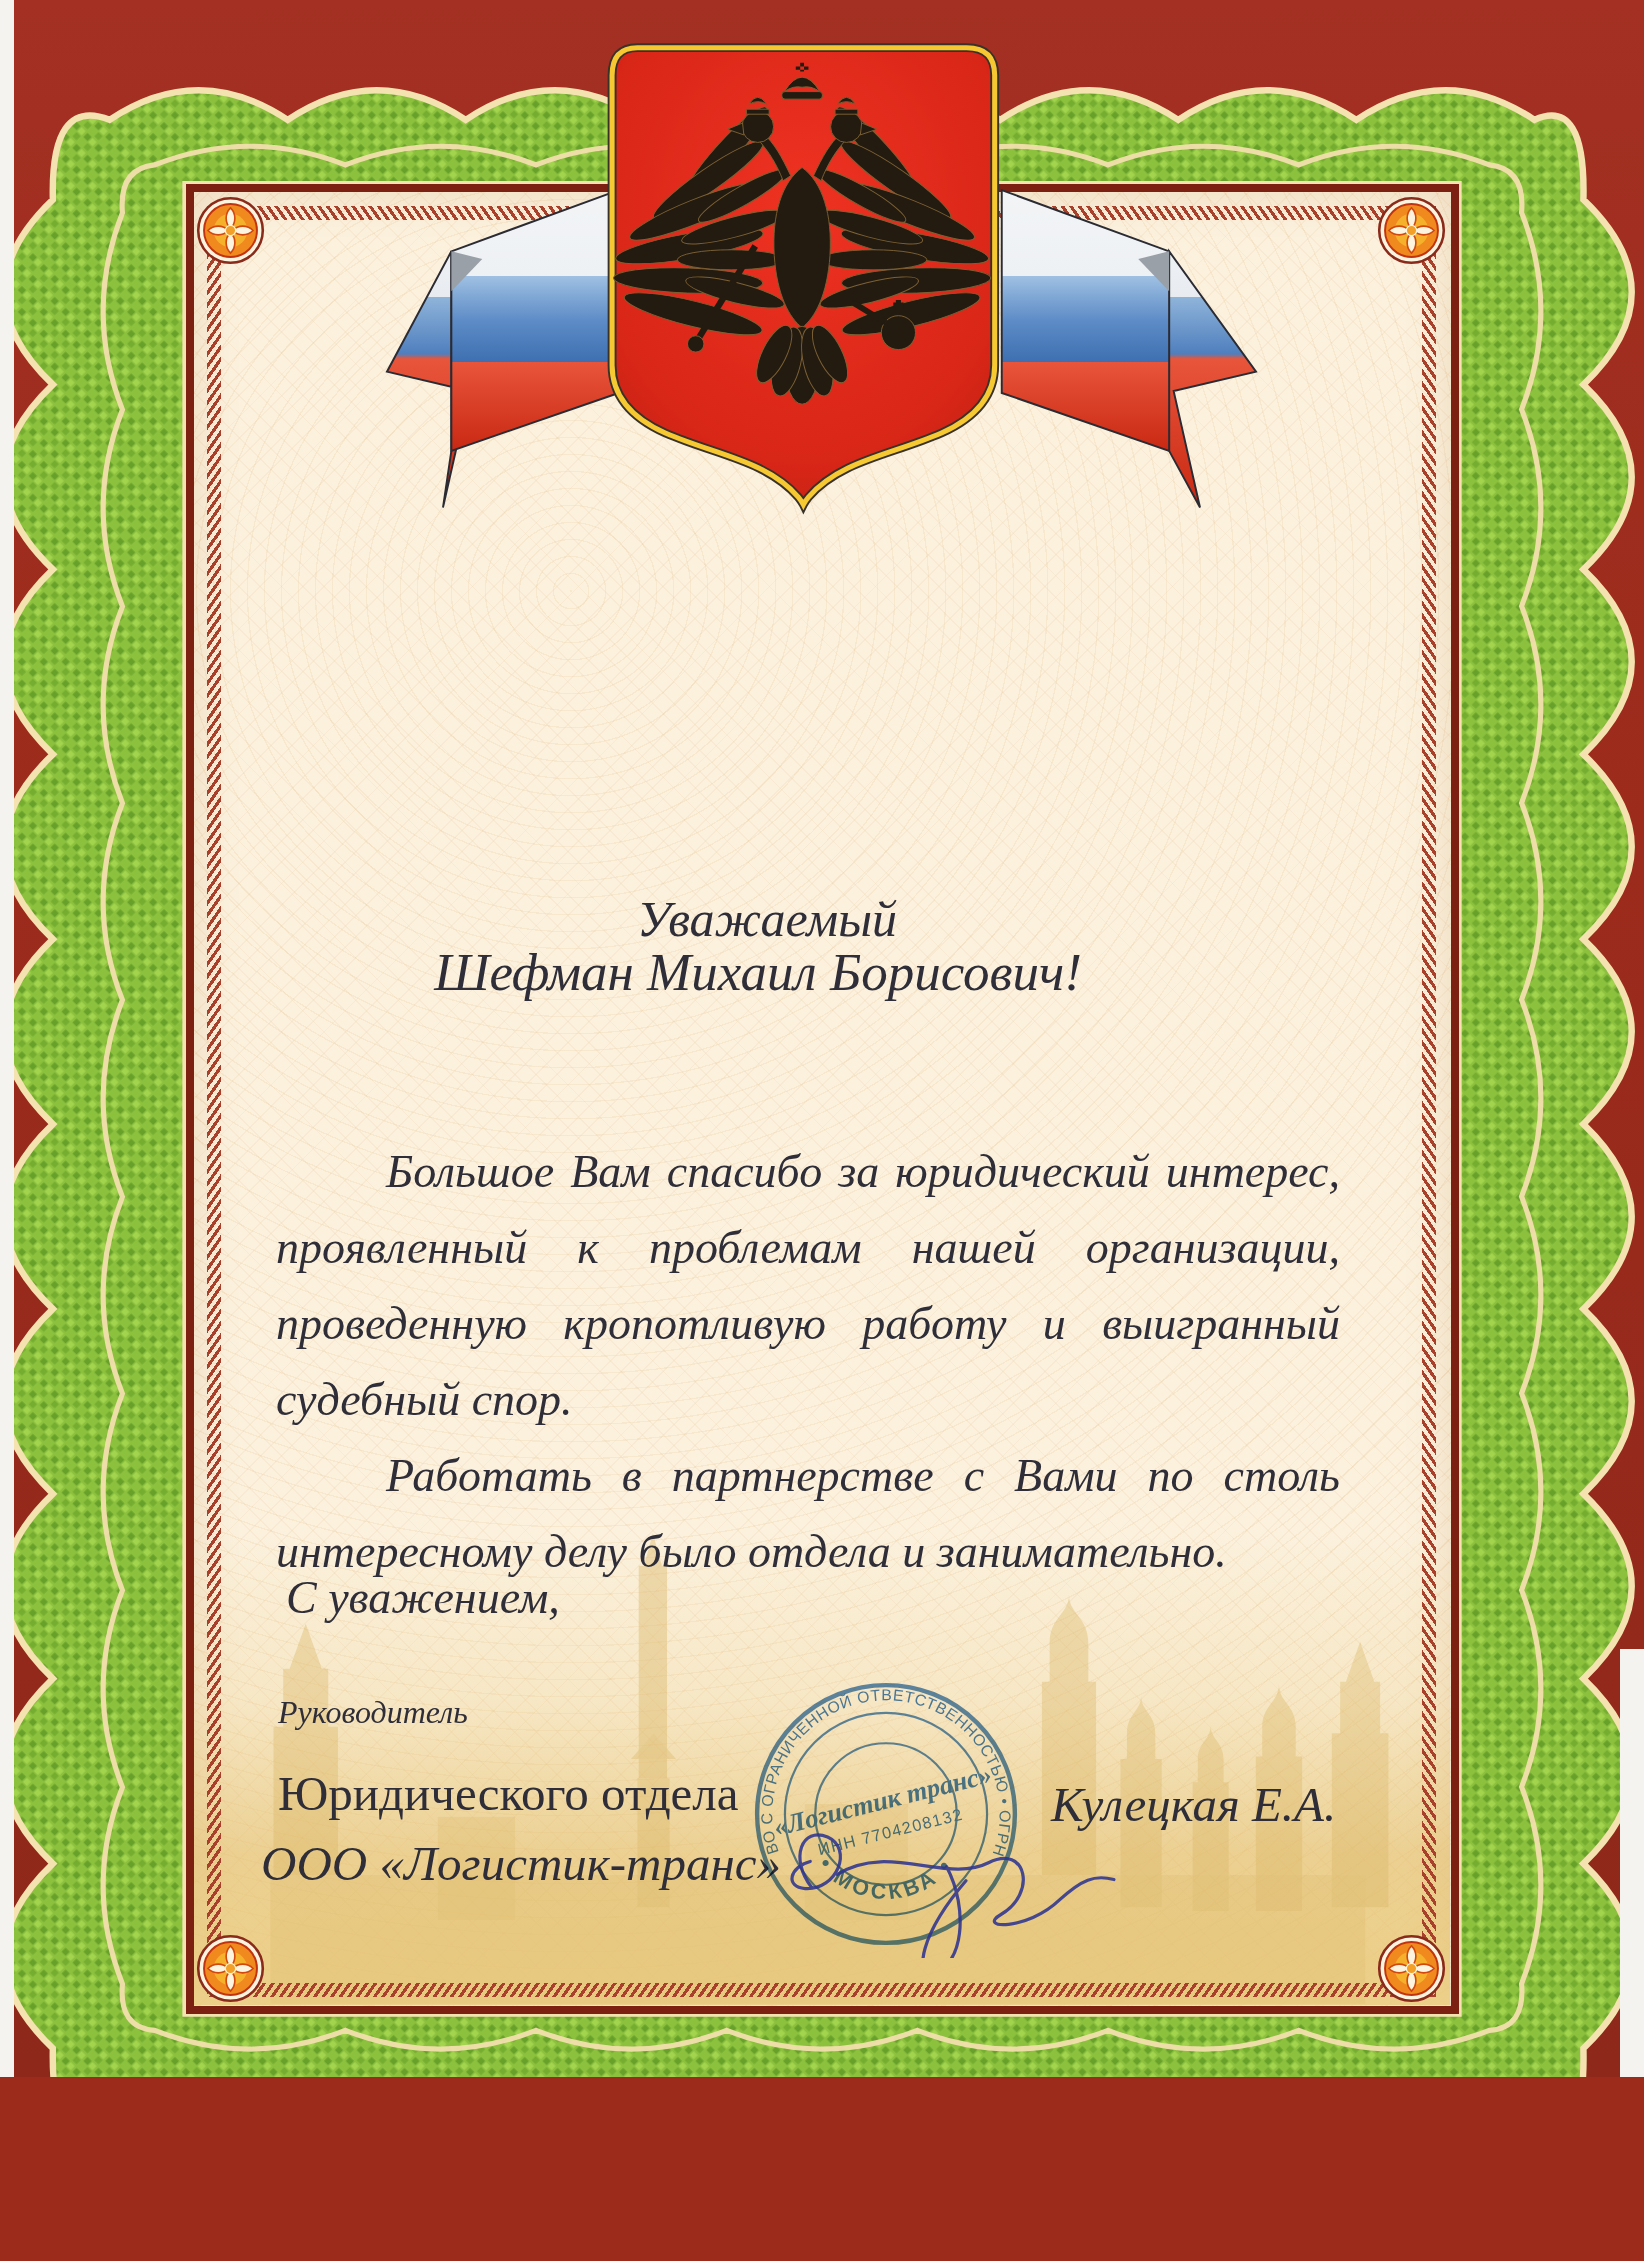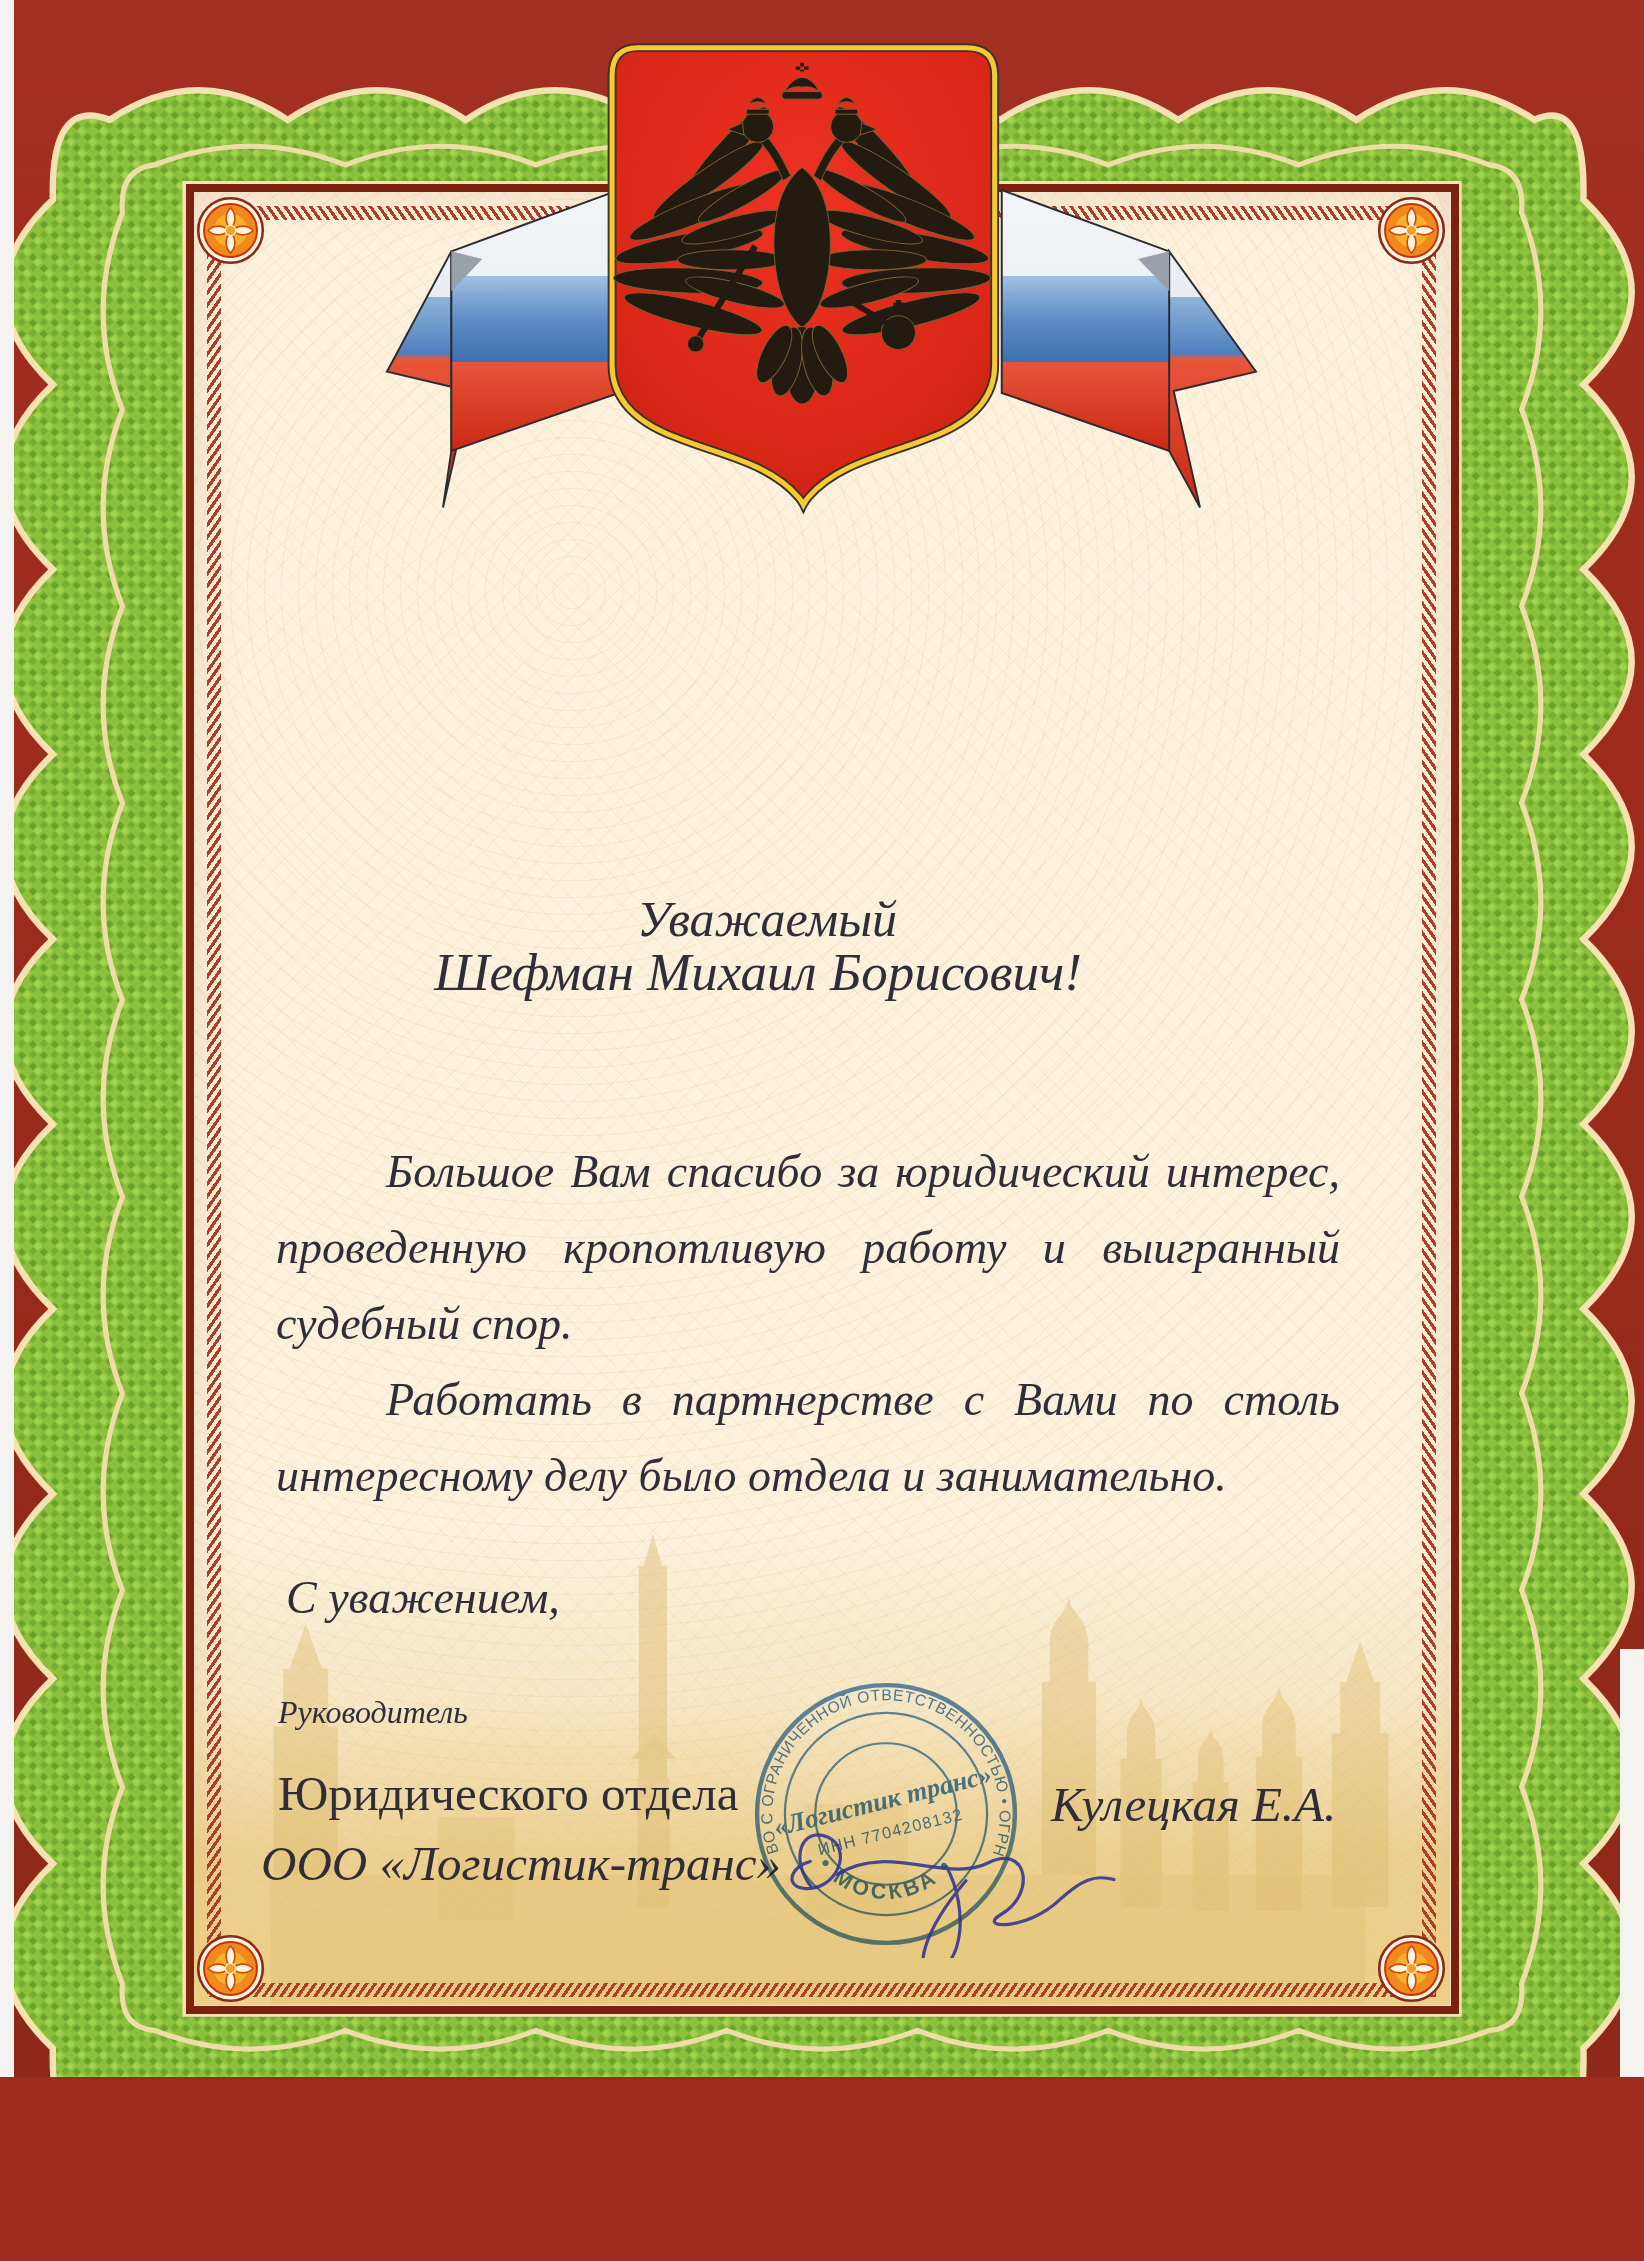--- a/index.html
+++ b/index.html
@@ -277,20 +277,21 @@
   </svg>
 
   <div class="abs title title1">БЛАГОДАРСТВЕННОЕ</div>
   <div class="abs title title2">ПИСЬМО</div>
 
   <div class="abs txt salutation">Уважаемый</div>
   <div class="abs txt addressee">Шефман Михаил Борисович!</div>
 
   <div class="abs txt body-block">
     <div class="bline indent">Большое Вам спасибо за юридический интерес,</div>
+    <div class="bline">проявленный к проблемам нашей организации,</div>
     <div class="bline">проведенную кропотливую работу и выигранный</div>
     <div class="bline-last">судебный спор.</div>
     <div class="bline indent">Работать в партнерстве с Вами по столь</div>
     <div class="bline-last">интересному делу было отдела и занимательно.</div>
   </div>
 
   <div class="abs txt closing">С уважением,</div>
   <div class="abs txt role1">Руководитель</div>
   <div class="abs txt role2">Юридического отдела</div>
   <div class="abs txt company-line">ООО «Логистик-транс»</div>

